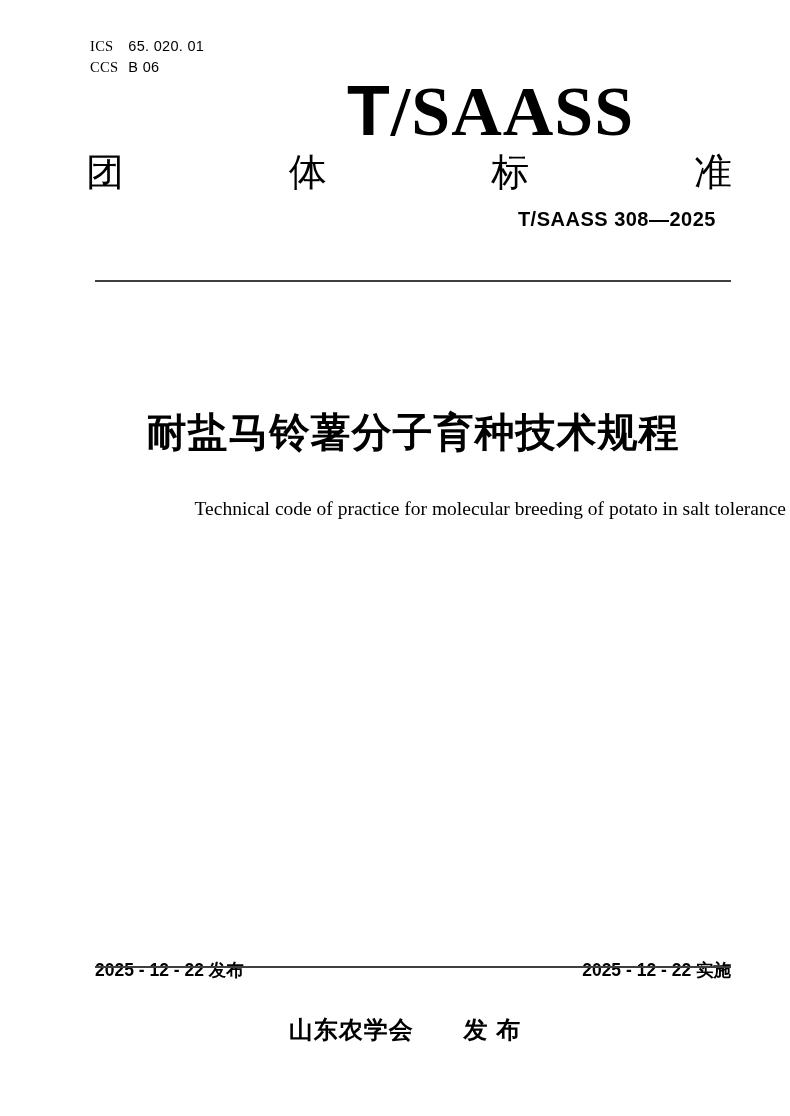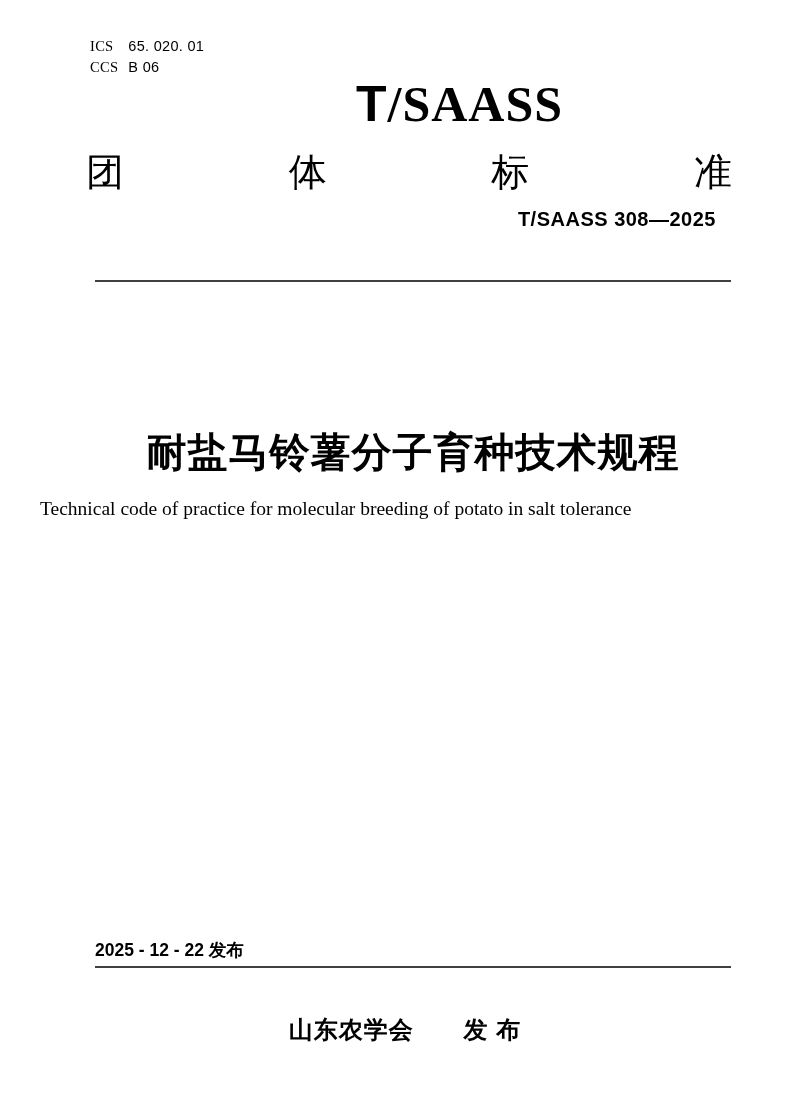--- a/index.html
+++ b/index.html
@@ -32,26 +32,26 @@
     display: inline-block;
     min-width: 34px;
   }
   .ics-value {
     font-family: "Liberation Sans", sans-serif;
   }
 
   
   .logo {
     position: absolute;
-    left: 356px;
+    left: 347px;
     top: 68px;
     font-family: "Liberation Serif", serif;
     font-weight: bold;
-    font-size: 50px;
-    line-height: 72px;
+    font-size: 70px;
+    line-height: 87px;
     letter-spacing: 1px;
     white-space: nowrap;
   }
   .logo .logo-t {
     font-family: "Liberation Sans", sans-serif;
     font-weight: 900;
   }
 
   
   .doc-type {
@@ -86,46 +86,46 @@
     background: #3f3f3f;
   }
   .rule-top { top: 280px; }
   .rule-bottom { top: 966px; }
 
   
   .title-zh {
     position: absolute;
     left: 50px;
     width: 726px;
-    top: 428px;
+    top: 408px;
     text-align: center;
     font-size: 40px;
     line-height: 48px;
     font-weight: bold;
     letter-spacing: 1px;
   }
 
   
   .title-en {
     position: absolute;
     left: 40px;
     width: 746px;
     top: 496px;
-    text-align: left;
+    text-align: right;
     font-family: "Liberation Serif", serif;
     font-size: 19.5px;
     line-height: 26px;
   }
 
   
   .dates-row {
     position: absolute;
     left: 95px;
     width: 636px;
-    top: 938px;
+    top: 958px;
     display: flex;
     justify-content: space-between;
     font-size: 17.5px;
     line-height: 24px;
     font-weight: 600;
     gap: 20px;
   }
 
   
   .publisher-row {
@@ -173,20 +173,21 @@
   <div class="std-number">T/SAASS 308—2025</div>
 
   <div class="rule rule-top"></div>
 
   <div class="title-zh">耐盐马铃薯分子育种技术规程</div>
 
   <div class="title-en">Technical code of practice for molecular breeding of potato in salt tolerance</div>
 
   <div class="dates-row">
     <span>2025 - 12 - 22 发布</span>
+    <span>2025 - 12 - 22 实施</span>
   </div>
 
   <div class="rule rule-bottom"></div>
 
   <div class="publisher-row">
     <span>山东农学会</span>
     <span class="publish-label">发 布</span>
   </div>
 
 </div>

